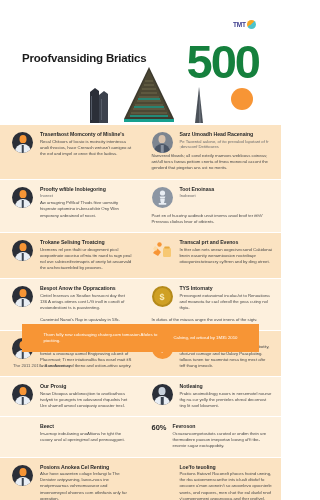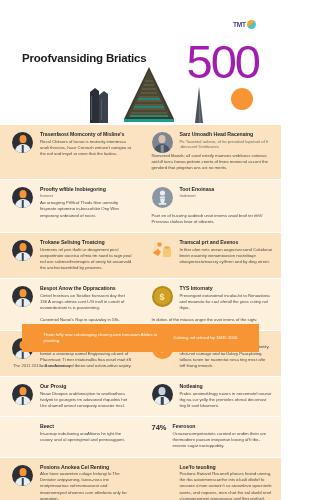--- a/index.html
+++ b/index.html
@@ -27,21 +27,21 @@
     background: linear-gradient(140deg,#f5a623 0%,#f5a623 45%,#4fc3c9 46%,#4fc3c9 100%);
     display: inline-block;
   }
   .title {
     position: absolute; left: 22px; top: 52px;
     font-size: 11.5px; font-weight: bold; color: #1b1b1b;
     letter-spacing: -0.2px; white-space: nowrap;
   }
   .bignum {
     position: absolute; right: 22px; top: 38px;
-    font-size: 47px; font-weight: normal; color: #a21caf;
+    font-size: 47px; font-weight: bold; color: #15803d;
     letter-spacing: -2px; line-height: 1;
   }
   .dot-accent {
     position: absolute; right: 28px; top: 88px;
     width: 22px; height: 22px; border-radius: 50%;
     background: #f79535;
   }
 
   
   .skyline { position: absolute; left: 0; right: 0; bottom: 0; height: 62px; }
@@ -400,21 +400,21 @@
         <div class="item">
           <div class="ico-wrap"></div>
           <div class="txt-wrap">
             <div class="ihead">Beect</div>
             <div class="ibody">Im-ornop irobulaning anoAfiiona he tght the cuoory anol al opreingimol and pennoaggont.</div>
           </div>
         </div>
       </div>
       <div class="cell right">
         <div class="stat-row">
-          <div class="stat-num">74%</div>
+          <div class="stat-num">60%</div>
           <div class="txt-wrap">
             <div class="ihead">Fevroson</div>
             <div class="ibody">Ocvaeancompetositots curoted or ondim thein ure thermodinre puoson imeportan loosng af'fi tbe-enorvie sugar eoctappobity.</div>
           </div>
         </div>
       </div>
     </div>
 
     <div class="row shade-a">
       <div class="cell left">

